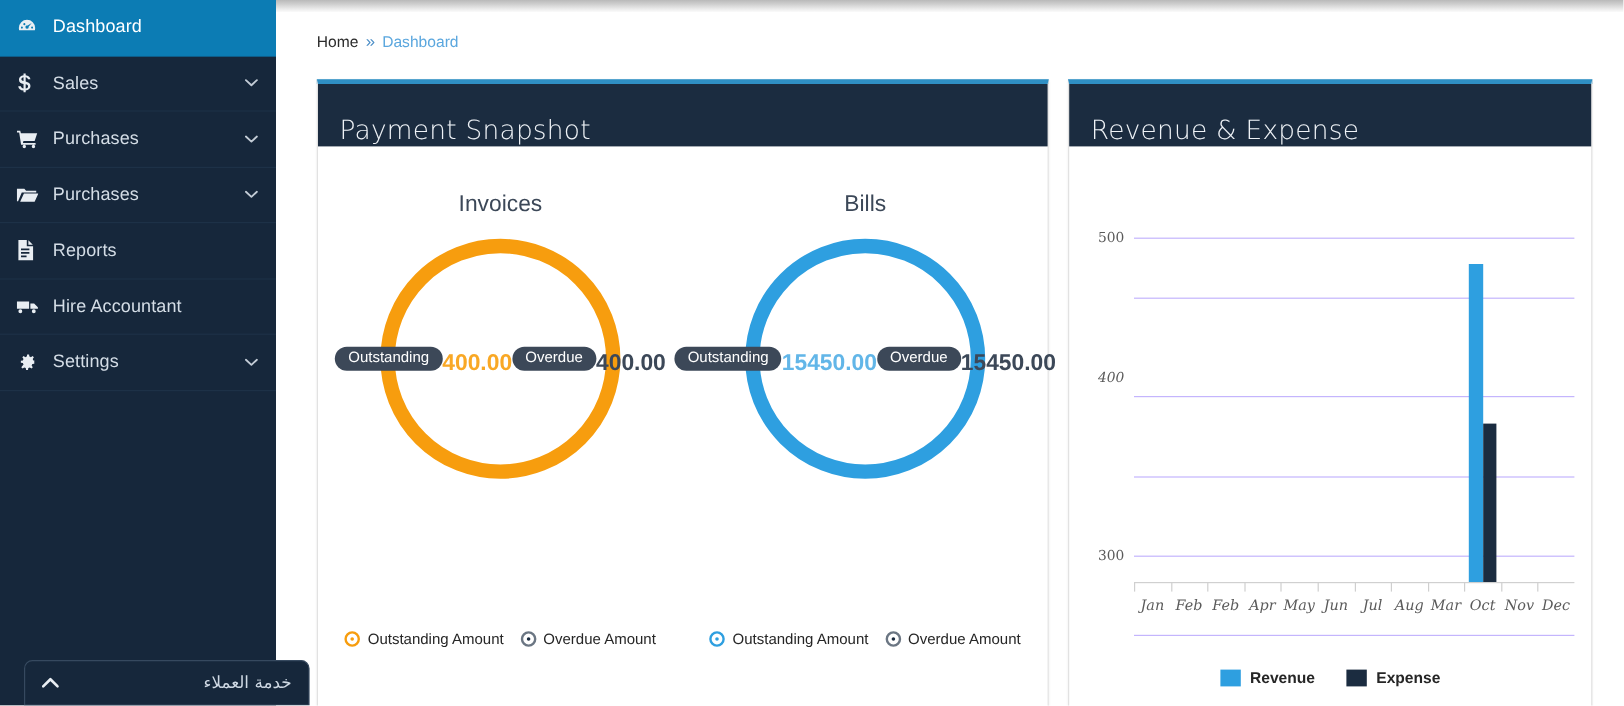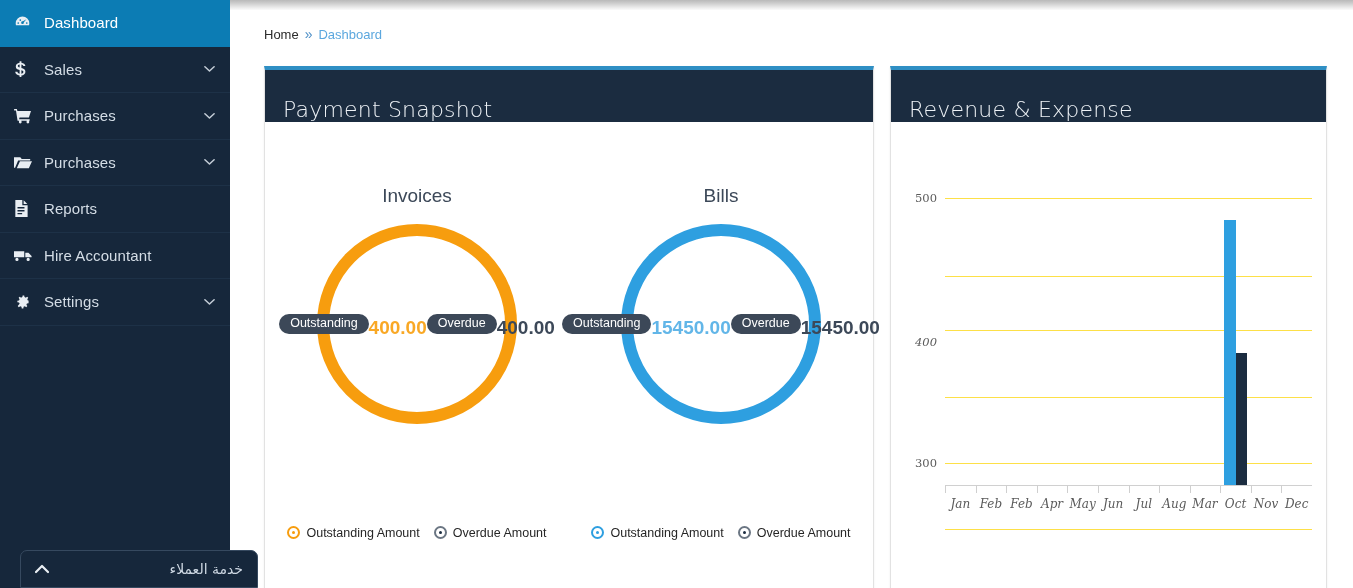--- a/index.html
+++ b/index.html
@@ -80,21 +80,21 @@
   }
 
   #panel-payment { left: 34px; top: 56px; width: 610px; height: 524px; }
   #panel-revenue { left: 660px; top: 56px; width: 437px; height: 524px; }
 
   .panel-body { position: relative; width: 100%; height: calc(100% - 52px); }
 
   
   .donut-row { position: absolute; left: 0; top: 0; width: 100%; display: flex; }
   .donut-cell { flex: 1; display: flex; flex-direction: column; align-items: center; }
-  .donut-cap { margin-top: 63px; font-size: 19px; color: #3c4858; font-weight: 400; }
+  .donut-cap { margin-top: 38px; font-size: 19px; color: #3c4858; font-weight: 400; }
   .donut {
     position: relative; width: 200px; height: 200px; margin-top: 17px;
     border-radius: 50%;
   }
   .donut.orange { border: 12px solid #f79d0e; }
   .donut.blue { border: 12px solid #2e9fe0; }
   .donut-inner {
     position: absolute; inset: 0; display: flex; flex-direction: row;
     align-items: center; justify-content: center;
   }
@@ -128,21 +128,21 @@
   .legend-dot.dark { border: 2.5px solid #6b7683; }
   .legend-dot.dark::after { background: #1b2c40; }
   .legend-text { font-size: 12.5px; color: #262626; }
 
   
   .chart-wrap { position: absolute; left: 0; top: 0; width: 100%; height: 100%; }
   .chart-area {
     position: absolute; left: 12px; top: 76px; right: 10px; height: 375px;
   }
   .plot { position: absolute; left: 42px; top: 0; right: 4px; bottom: 44px; }
-  .gridline { position: absolute; left: 0; right: 0; height: 1px; background: #fde047; }
+  .gridline { position: absolute; left: 0; right: 0; height: 1px; background: #c4b5fd; }
   .ytick {
     position: absolute; right: calc(100% + 8px); font-size: 11.5px; color: #5a5a5a;
     transform: translateY(-50%); white-space: nowrap;
     font-family: "DejaVu Serif", serif;
   }
   .xaxis { position: absolute; left: 0; right: 0; bottom: 0; height: 44px; }
   .xaxis-line { position: absolute; left: 0; right: 0; top: 0; height: 1px; background: #d0d0d0; }
   .xcol {
     position: absolute; top: 0; height: 44px; text-align: center; font-style: italic;
   }
@@ -384,28 +384,38 @@
                     <span class="tickmark"></span>
                     <span class="xlabel">Dec</span>
                   </div>
                 </div>
             <div class="gridline" style="top: 331px;"></div>
                 <div class="gridline" style="top: 264.8px;"></div>
                 <div class="gridline" style="top: 198.6px;"></div>
                 <div class="gridline" style="top: 132.4px;">
                   <div class="ytick" style="top: 132.4px;">300</div>
                 </div>
-                <div class="gridline" style="top: 78px; font-style: italic;">
+                <div class="gridline" style="top: 50px; font-style: italic;">
                   <div class="ytick" style="top: 66.2px;">400</div>
                 </div>
                 <div class="gridline" style="top: 0px;">
                   <div class="ytick" style="top: 0px;">500</div>
                 </div>
                 <div class="bar rev" style="height: 264.8px; width: 3.2%; left: 75.9667%; bottom: 44px; background: rgb(46, 159, 224);"></div>
                 <div class="bar exp" style="height: 132.4px; width: 3.2%; left: 79.1667%; bottom: 44px; background: rgb(27, 44, 64);"></div>
               </div>
           </div>
+          <div class="chart-legend" id="chart-legend">
+              <span class="cl-item">
+                <span class="cl-swatch rev"></span>
+                <span class="cl-text">Revenue</span>
+              </span>
+              <span class="cl-item">
+                <span class="cl-swatch exp"></span>
+                <span class="cl-text">Expense</span>
+              </span>
+            </div>
         </div>
       </div>
     </section>
 
   </div>
 </div>
 
 </body></html>

